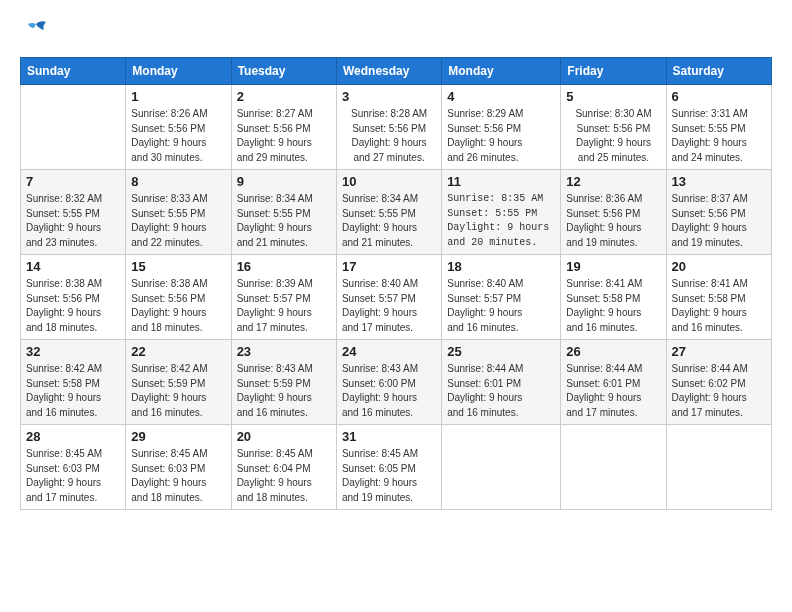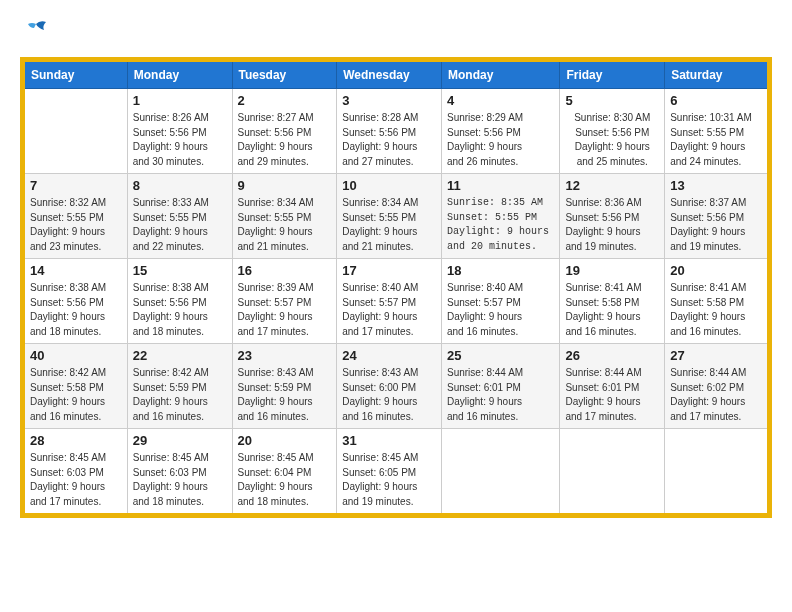--- a/index.html
+++ b/index.html
@@ -45,21 +45,21 @@
       color: #333;
     }
     .location {
       font-size: 15px;
       color: #555;
       margin-top: 2px;
     }
     .calendar {
       width: 100%;
       border-collapse: collapse;
-      border: 5px solid #eab308;
+      border: 1px solid #eab308;
       font-size: 11px;
     }
     .calendar th {
       background-color: #2176d2;
       color: white;
       text-align: left;
       padding: 6px 6px;
       font-size: 12px;
       border: 1px solid #1a5fa8;
     }
@@ -139,42 +139,42 @@
         </td>
         <td>
           <div class="day-number">2</div>
           <div class="day-info" style="white-space: pre-line;">Sunrise: 8:27 AM
 Sunset: 5:56 PM
 Daylight: 9 hours
 and 29 minutes.</div>
         </td>
         <td>
           <div class="day-number">3</div>
-          <div class="day-info" style="white-space: pre-line;">Sunrise: 8:28 AM
+          <div class="day-info" style="white-space: pre-line; text-align: center;">Sunrise: 8:28 AM
 Sunset: 5:56 PM
 Daylight: 9 hours
 and 27 minutes.</div>
         </td>
         <td>
           <div class="day-number">4</div>
           <div class="day-info" style="white-space: pre-line;">Sunrise: 8:29 AM
 Sunset: 5:56 PM
 Daylight: 9 hours
 and 26 minutes.</div>
         </td>
         <td>
           <div class="day-number">5</div>
           <div class="day-info" style="white-space: pre-line; text-align: center;">Sunrise: 8:30 AM
 Sunset: 5:56 PM
 Daylight: 9 hours
 and 25 minutes.</div>
         </td>
         <td>
           <div class="day-number">6</div>
-          <div class="day-info" style="white-space: pre-line;">Sunrise: 10:31 AM
+          <div class="day-info" style="white-space: pre-line;">Sunrise: 3:31 AM
 Sunset: 5:55 PM
 Daylight: 9 hours
 and 24 minutes.</div>
         </td>
       </tr>
       <tr>
         <td>
           <div class="day-number">7</div>
           <div class="day-info" style="white-space: pre-line;">Sunrise: 8:32 AM
 Sunset: 5:55 PM
@@ -270,21 +270,21 @@
         <td>
           <div class="day-number">20</div>
           <div class="day-info" style="white-space: pre-line;">Sunrise: 8:41 AM
 Sunset: 5:58 PM
 Daylight: 9 hours
 and 16 minutes.</div>
         </td>
       </tr>
       <tr>
         <td>
-          <div class="day-number">40</div>
+          <div class="day-number">32</div>
           <div class="day-info" style="white-space: pre-line;">Sunrise: 8:42 AM
 Sunset: 5:58 PM
 Daylight: 9 hours
 and 16 minutes.</div>
         </td>
         <td>
           <div class="day-number">22</div>
           <div class="day-info" style="white-space: pre-line;">Sunrise: 8:42 AM
 Sunset: 5:59 PM
 Daylight: 9 hours

